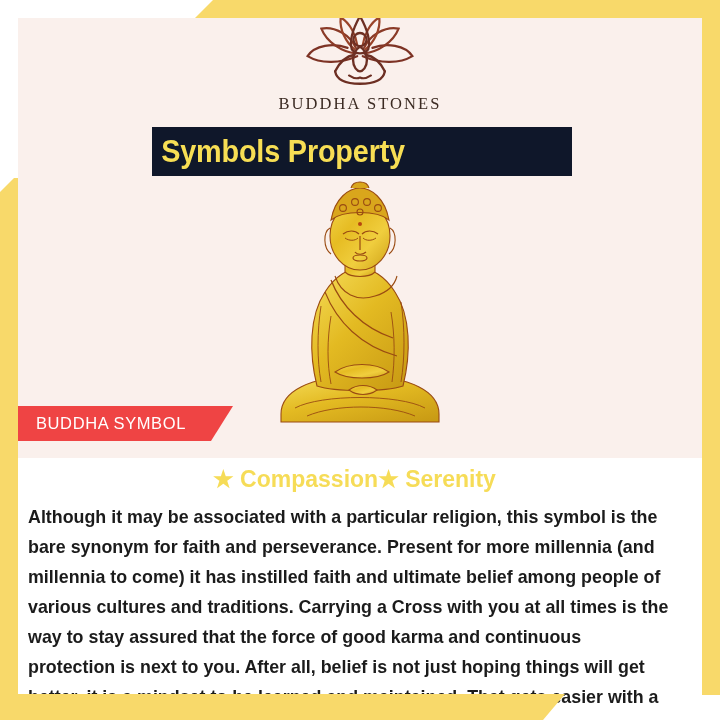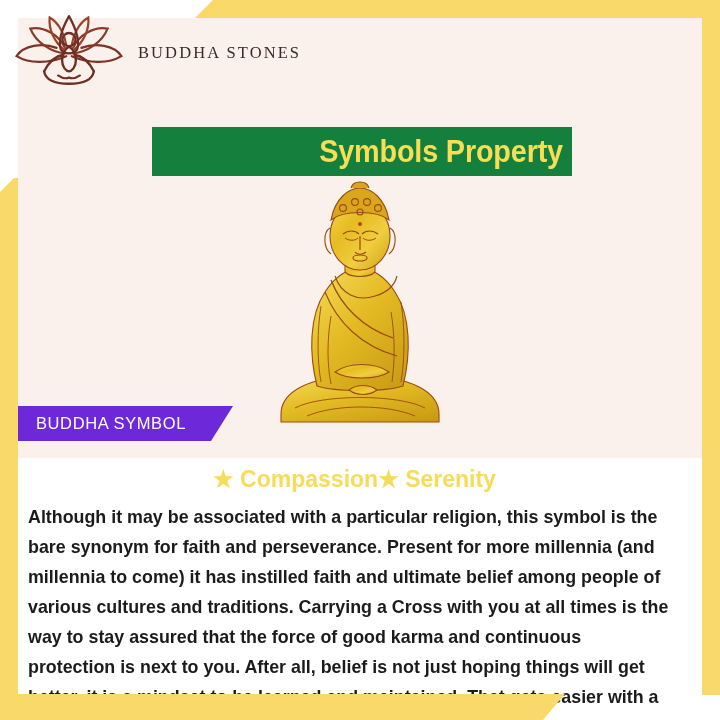--- a/index.html
+++ b/index.html
@@ -71,20 +71,21 @@
     z-index: 2;
   }
 
   
   .logo-block {
     position: absolute;
     left: 0;
     right: 0;
     top: 12px;
     display: flex;
+    flex-direction: column;
     align-items: center;
     z-index: 4;
   }
   .logo-mark {
     width: 138px;
     height: 78px;
     display: block;
   }
   .logo-word {
     margin-top: 4px;
@@ -95,24 +96,24 @@
     font-weight: 400;
   }
 
   
   .title-band {
     position: absolute;
     left: 152px;
     top: 127px;
     width: 420px;
     height: 49px;
-    background: #15803d;
+    background: #0f172a;
     display: flex;
     align-items: center;
-    justify-content: flex-end;
+    justify-content: flex-start;
     z-index: 5;
   }
   .title-text {
     font-family: "Liberation Sans Narrow", "Liberation Sans", sans-serif;
     font-size: 31px;
     font-weight: 700;
     color: #f7de54;
     letter-spacing: -0.2px;
     transform: scaleX(0.93);
   }
@@ -129,21 +130,21 @@
   }
   .buddha-wrap svg { display: block; width: 100%; height: 100%; }
 
   
   .badge {
     position: absolute;
     left: 18px;
     top: 406px;
     height: 35px;
     width: 215px;
-    background: #6d28d9;
+    background: #ef4444;
     clip-path: polygon(0 0, 100% 0, calc(100% - 22px) 100%, 0 100%);
     display: flex;
     align-items: center;
     z-index: 7;
   }
   .badge-text {
     color: #ffffff;
     font-size: 16.5px;
     letter-spacing: 0.6px;
     padding-left: 18px;

